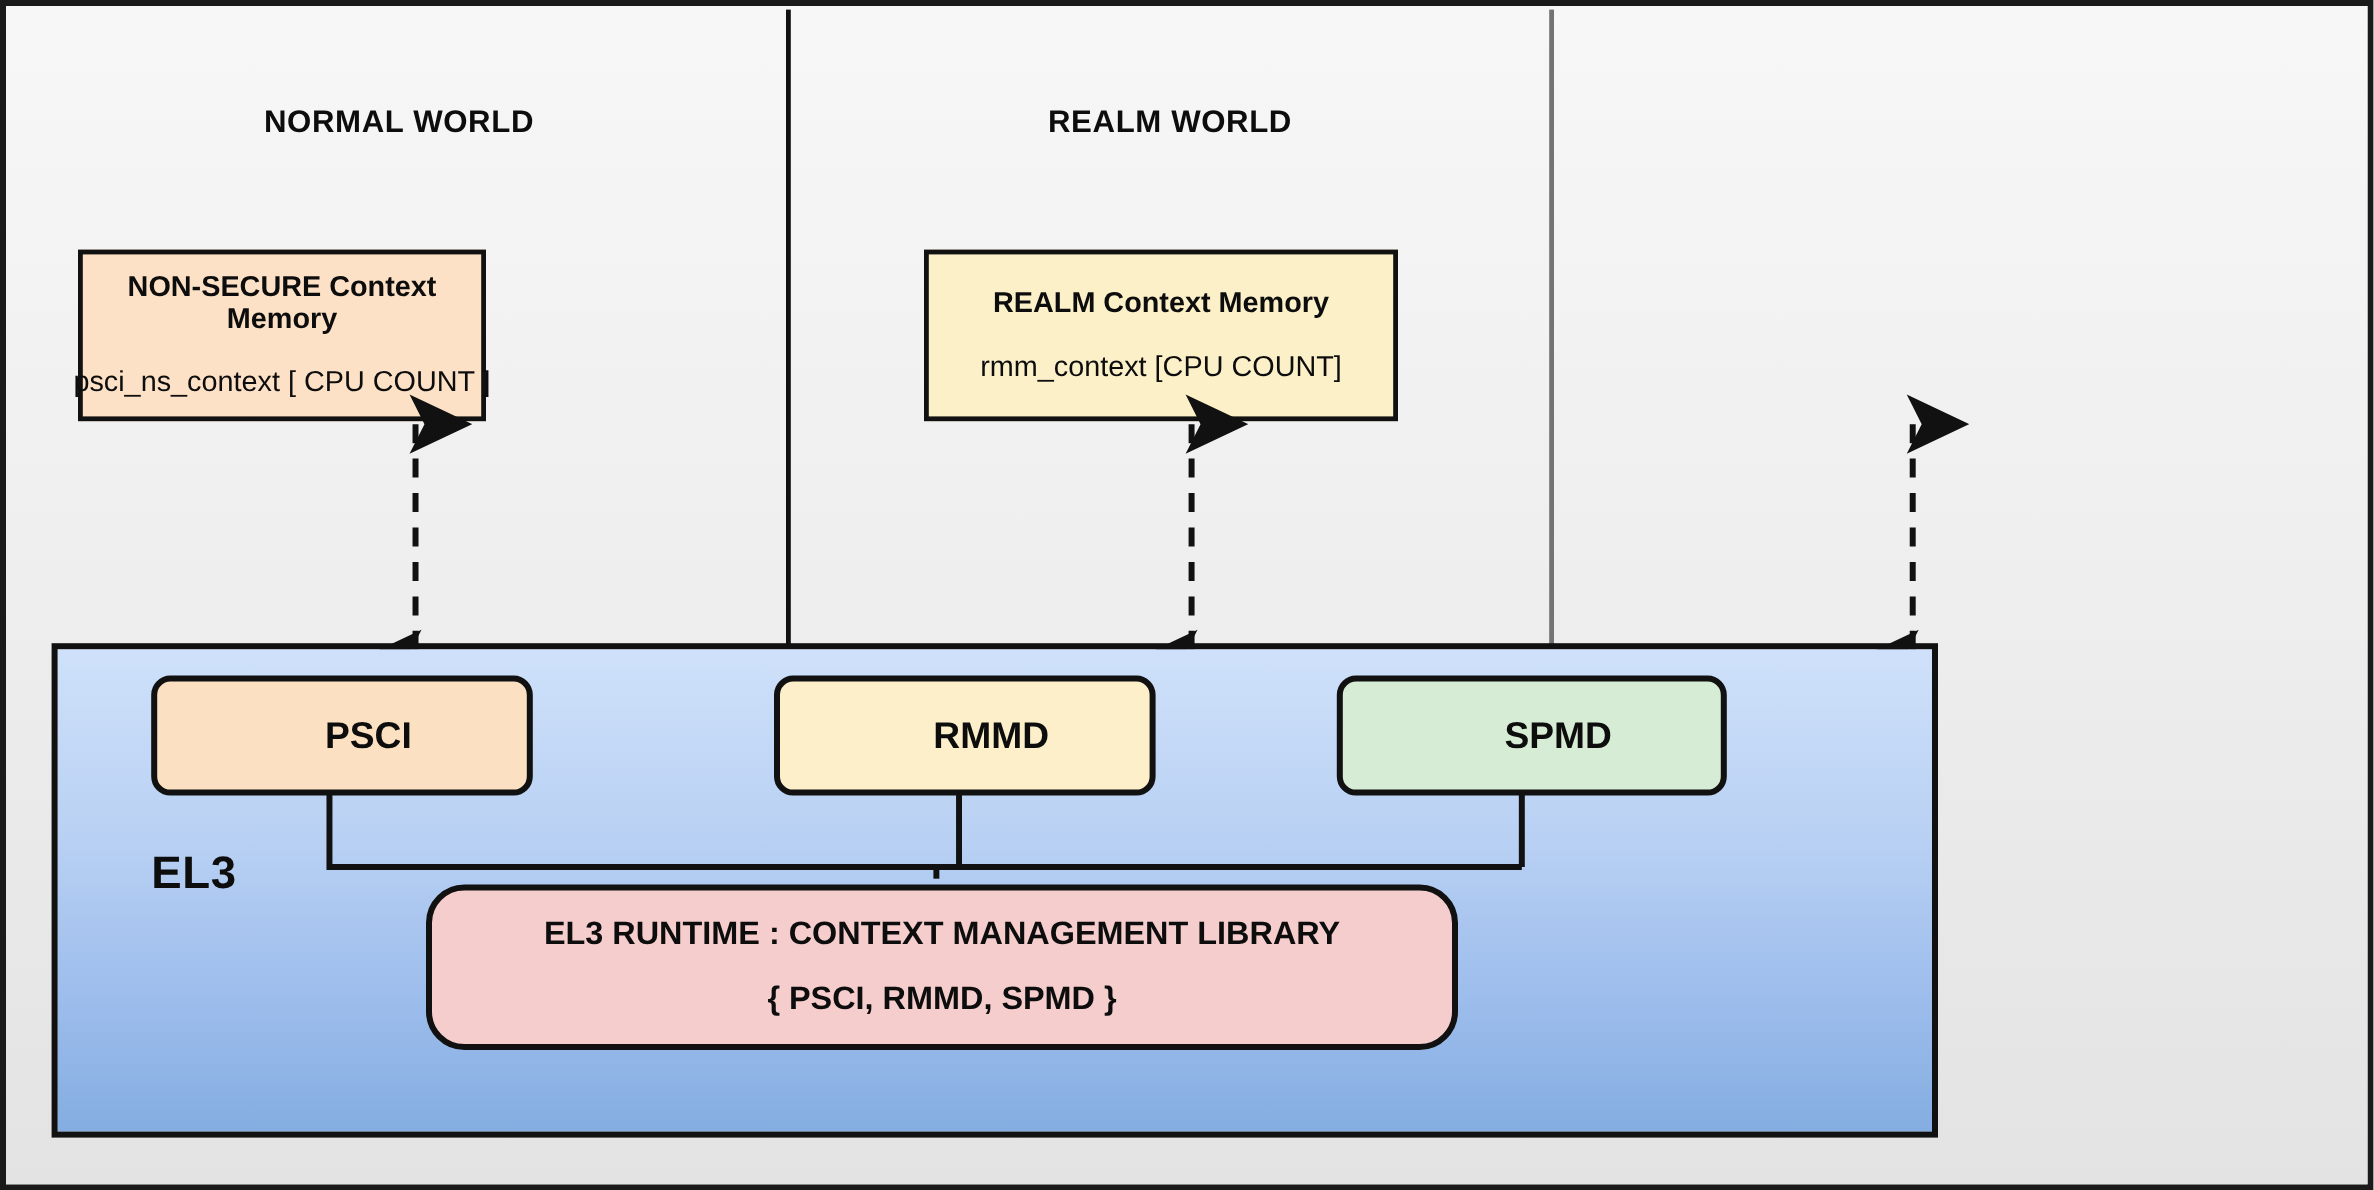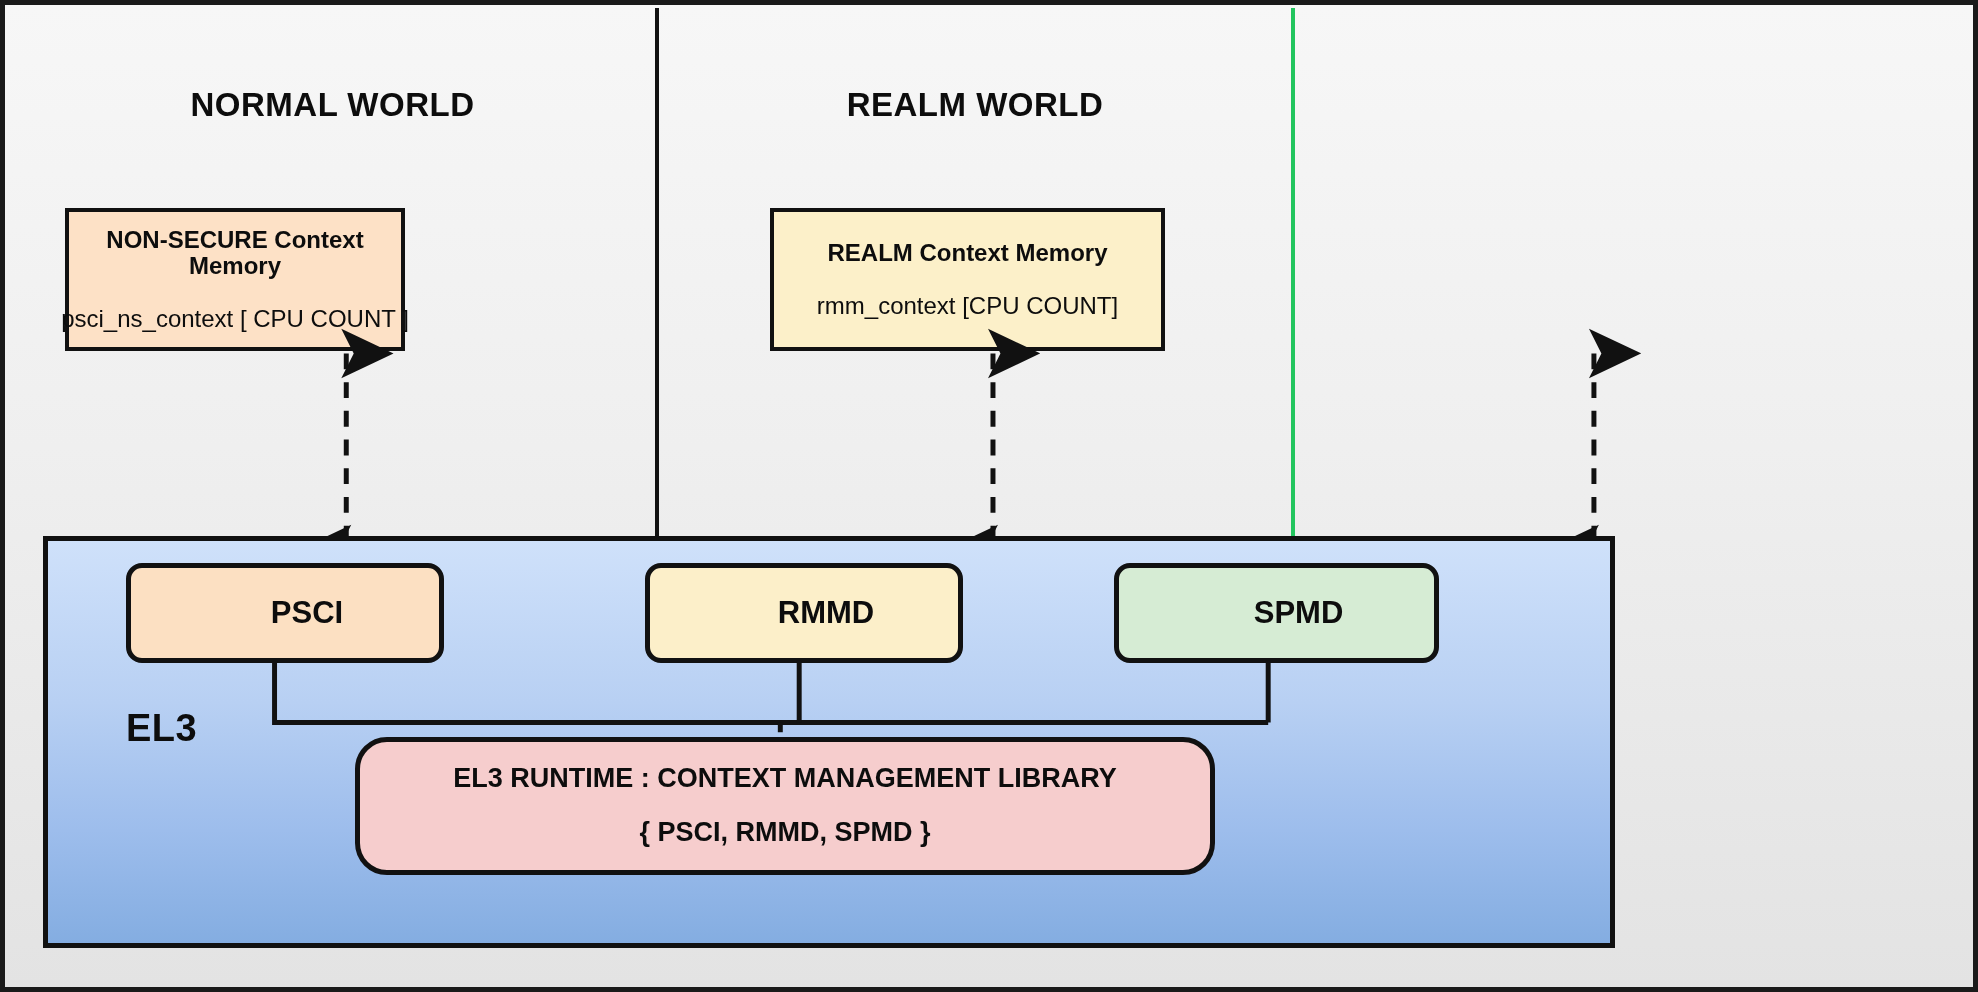--- a/index.html
+++ b/index.html
@@ -39,30 +39,30 @@
     width: 1958px;
     height: 530px;
   }
   .world-col {
     position: absolute;
     top: 0;
     height: 530px;
     box-sizing: border-box;
   }
   .world-col.c0 { left: 0px;    width: 649px; border-right: 4px solid #111; }
-  .world-col.c1 { left: 649px;  width: 636px; border-right: 4px solid #22c55e; }
+  .world-col.c1 { left: 649px;  width: 636px; border-right: 4px solid #737373; }
   .world-col.c2 { left: 1285px; width: 673px; }
 
   .world-title {
     position: absolute;
     top: 78px;
     left: 0;
     width: 100%;
     text-align: center;
-    font-size: 33px;
+    font-size: 26px;
     font-weight: bold;
     letter-spacing: 0.5px;
     color: #0d0d0d;
   }
 
   
   .ctx-box {
     position: absolute;
     top: 200px;
     box-sizing: border-box;

